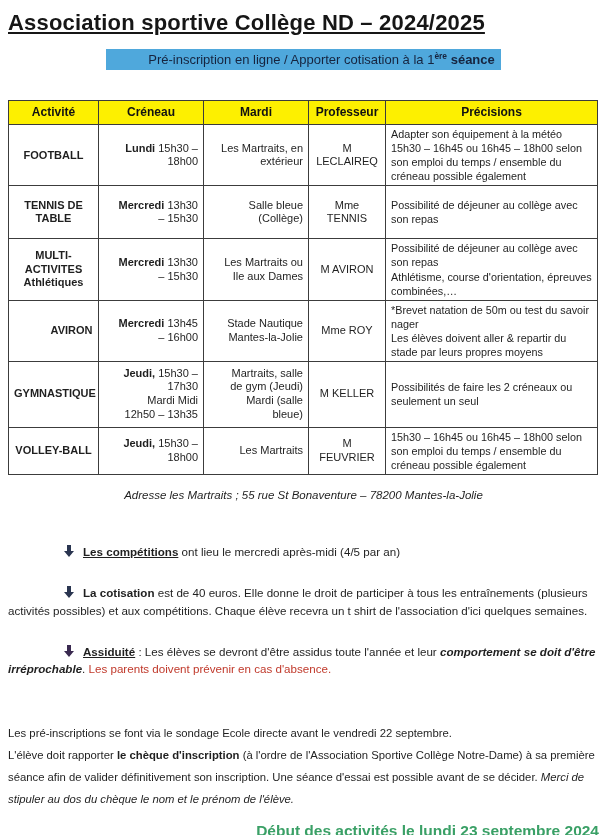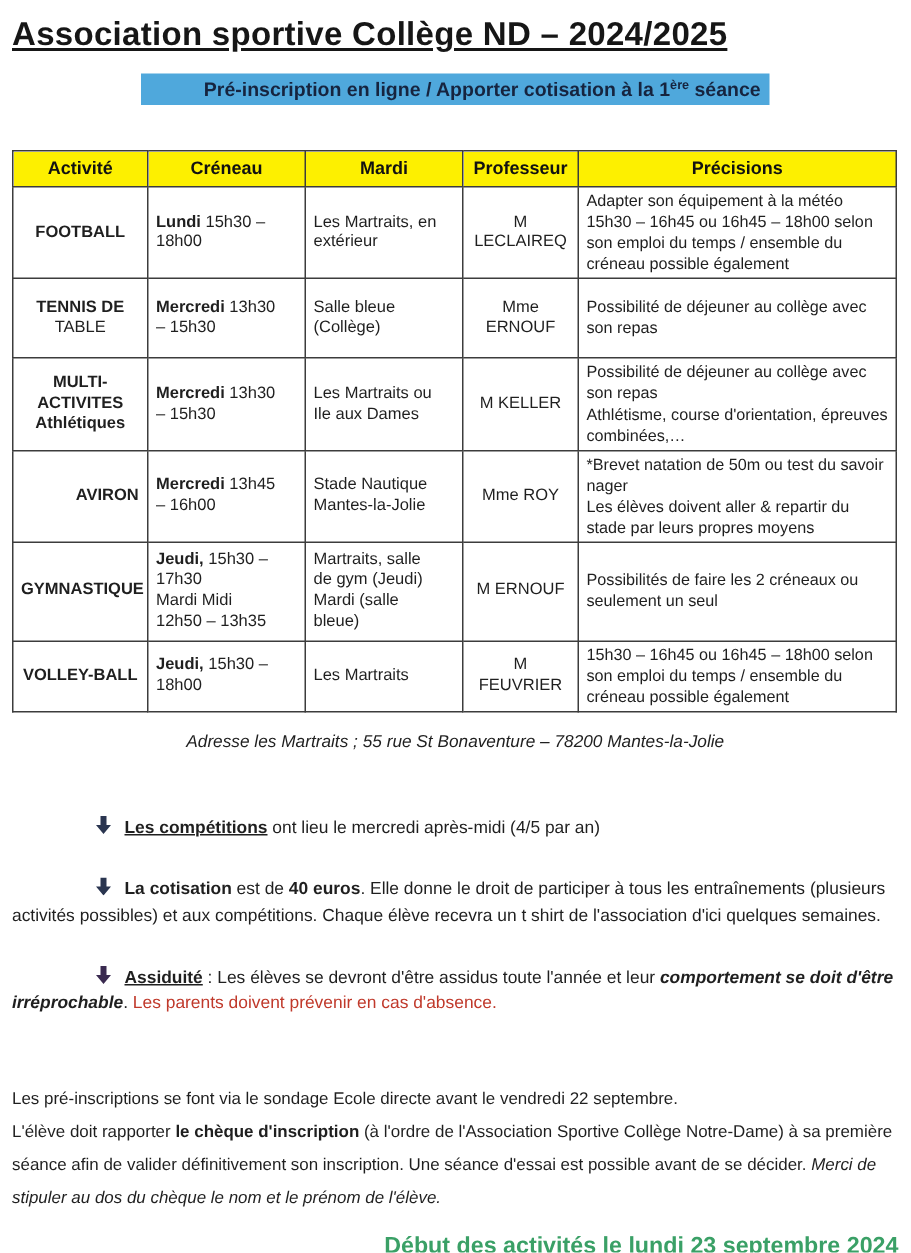--- a/index.html
+++ b/index.html
@@ -37,22 +37,22 @@
     background:var(--yellow);font-size:12px;font-weight:bold;text-align:center;
     padding:4px 2px;color:#111;
   }
   tbody tr:nth-child(1){height:58px;}
   tbody tr:nth-child(2){height:53px;}
   tbody tr:nth-child(3){height:60px;}
   tbody tr:nth-child(4){height:60px;}
   tbody tr:nth-child(5){height:66px;}
   tbody tr:nth-child(6){height:42px;}
   td.col-activite{text-align:center;}
-  td.col-creneau{text-align:left;}
-  td.col-lieu{text-align:left;}
+  td.col-creneau{text-align:right;}
+  td.col-lieu{text-align:right;}
   td.col-professeur{text-align:center;}
   td.col-precisions{text-align:left;font-size:10.8px;line-height:1.3;}
 
   .address{
     margin:14px 0 0 0;text-align:center;font-style:italic;font-size:11.5px;
   }
 
   .bullets{margin-top:42px;font-size:11.6px;}
   .bullet{margin:0;line-height:1.5;text-indent:28px;}
   .bullet + .bullet{margin-top:24px;}
@@ -68,21 +68,21 @@
   .signature{margin:10px 4px 0 0;text-align:right;font-weight:bold;font-size:12px;}
 </style>
 </head>
 <body>
 
 <div class="page">
 
   <h1 class="title">Association sportive Collège ND – 2024/2025</h1>
 
   <div class="subtitle-wrap">
-    <span class="subtitle"><span style="font-weight: 700; padding-left: 36px;">Pré-inscription en ligne / Apporter cotisation à la 1</span><span style="font-weight: 700; vertical-align: super; font-size: 0.65em;">ère</span><span style="font-weight: 700;"> séance</span></span>
+    <span class="subtitle"><span style="font-weight: 400; padding-left: 36px;">Pré-inscription en ligne / Apporter cotisation à la 1</span><span style="font-weight: 700; vertical-align: super; font-size: 0.65em;">ère</span><span style="font-weight: 700;"> séance</span></span>
   </div>
 
   <table>
     <colgroup>
       <col style="width:90px">
       <col style="width:105px">
       <col style="width:105px">
       <col style="width:77px">
       <col style="width:212px">
     </colgroup>
@@ -97,45 +97,45 @@
     </thead>
     <tbody>
         <tr>
           <td class="col-activite"><span style="font-weight: 700;">FOOTBALL</span></td>
           <td class="col-creneau"><span style="font-weight: 700;">Lundi</span><span> 15h30 –</span><br><span>18h00</span></td>
           <td class="col-lieu"><span>Les Martraits, en</span><br><span>extérieur</span></td>
           <td class="col-professeur"><span>M</span><br><span>LECLAIREQ</span></td>
           <td class="col-precisions"><span>Adapter son équipement à la météo 15h30 – 16h45 ou 16h45 – 18h00 selon son emploi du temps / ensemble du créneau possible également</span></td>
         </tr>
         <tr>
-          <td class="col-activite"><span style="font-weight: 700;">TENNIS DE</span><br><span style="font-weight: 400; margin-top: 12px;">TABLE</span></td>
+          <td class="col-activite"><span style="font-weight: 700;">TENNIS DE</span><br><span style="font-weight: 700; margin-top: 12px;">TABLE</span></td>
           <td class="col-creneau"><span style="font-weight: 700;">Mercredi</span><span> 13h30</span><br><span>– 15h30</span></td>
           <td class="col-lieu"><span>Salle bleue</span><br><span>(Collège)</span></td>
-          <td class="col-professeur"><span>Mme</span><br><span>ERNOUF</span></td>
+          <td class="col-professeur"><span>Mme</span><br><span>TENNIS</span></td>
           <td class="col-precisions"><span>Possibilité de déjeuner au collège avec son repas</span></td>
         </tr>
         <tr>
           <td class="col-activite"><span style="font-weight: 700;">MULTI-</span><br><span style="font-weight: 700;">ACTIVITES</span><br><span style="font-weight: 700;">Athlétiques</span></td>
           <td class="col-creneau"><span style="font-weight: 700;">Mercredi</span><span> 13h30</span><br><span>– 15h30</span></td>
           <td class="col-lieu"><span>Les Martraits  ou</span><br><span>Ile aux Dames</span></td>
-          <td class="col-professeur"><span>M KELLER</span></td>
+          <td class="col-professeur"><span>M AVIRON</span></td>
           <td class="col-precisions"><span>Possibilité de déjeuner au collège avec son repas</span><br><span>Athlétisme, course d'orientation, épreuves combinées,…</span></td>
         </tr>
         <tr>
           <td class="col-activite"><span style="font-weight: 700; margin-left: 36px;">AVIRON</span></td>
           <td class="col-creneau"><span style="font-weight: 700;">Mercredi</span><span> 13h45</span><br><span>– 16h00</span></td>
           <td class="col-lieu"><span>Stade Nautique</span><br><span>Mantes-la-Jolie</span></td>
           <td class="col-professeur"><span>Mme ROY</span></td>
           <td class="col-precisions"><span>*Brevet natation de 50m ou test du savoir nager</span><br><span>Les élèves doivent aller &amp; repartir du stade par leurs propres moyens</span></td>
         </tr>
         <tr>
           <td class="col-activite"><span style="font-weight: 700;">GYMNASTIQUE</span></td>
           <td class="col-creneau"><span style="font-weight: 700;">Jeudi,</span><span> 15h30 –</span><br><span>17h30</span><br><span style="font-weight: 400;">Mardi Midi</span><br><span>12h50 – 13h35</span></td>
           <td class="col-lieu"><span>Martraits, salle</span><br><span>de gym (Jeudi)</span><br><span>Mardi (salle</span><br><span>bleue)</span></td>
-          <td class="col-professeur"><span>M ERNOUF</span></td>
+          <td class="col-professeur"><span>M KELLER</span></td>
           <td class="col-precisions"><span>Possibilités de faire les 2 créneaux ou seulement un seul</span></td>
         </tr>
         <tr>
           <td class="col-activite"><span style="font-weight: 700;">VOLLEY-BALL</span></td>
           <td class="col-creneau"><span style="font-weight: 700;">Jeudi,</span><span> 15h30 –</span><br><span>18h00</span></td>
           <td class="col-lieu"><span>Les Martraits</span></td>
           <td class="col-professeur"><span>M FEUVRIER</span></td>
           <td class="col-precisions"><span>15h30 – 16h45 ou 16h45 – 18h00 selon son emploi du temps / ensemble du créneau possible également</span></td>
         </tr>
       </tbody>
@@ -145,21 +145,21 @@
 
   <div class="bullets">
     <p class="bullet">
       <span class="arrow"><svg width="10" height="12" viewBox="0 0 10 12">
             <path d="M3 0h4v6h3l-5 6-5-6h3z" fill="#2a3550"></path>
           </svg></span><span><span style="font-weight: 700; text-decoration: underline;">Les compétitions</span><span> ont lieu le mercredi après-midi (4/5 par an)</span></span>
     </p>
     <p class="bullet">
       <span class="arrow"><svg width="10" height="12" viewBox="0 0 10 12">
             <path d="M3 0h4v6h3l-5 6-5-6h3z" fill="#2a3550"></path>
-          </svg></span><span><span style="font-weight: 700; ">La cotisation</span><span> est de </span><span style="font-weight: 700;">40 euros</span><span>. Elle donne le droit de participer à tous les entraînements (plusieurs activités possibles) et aux compétitions. Chaque élève recevra un t shirt de l'association d'ici quelques semaines.</span></span>
+          </svg></span><span><span style="font-weight: 700; ">La cotisation</span><span> est de </span><span style="font-weight: 400;">40 euros</span><span>. Elle donne le droit de participer à tous les entraînements (plusieurs activités possibles) et aux compétitions. Chaque élève recevra un t shirt de l'association d'ici quelques semaines.</span></span>
     </p>
     <p class="bullet">
       <span class="arrow"><svg width="10" height="12" viewBox="0 0 10 12">
             <path d="M3 0h4v6h3l-5 6-5-6h3z" fill="#3a2a50"></path>
           </svg></span><span><span style="font-weight: 700; text-decoration: underline;">Assiduité</span><span> : Les élèves se devront d'être assidus toute l'année et leur </span><span style="font-weight: 700; font-style: italic;">comportement se doit d'être irréprochable</span><span>. </span><span style="color: rgb(192, 57, 43);">Les parents doivent prévenir en cas d'absence.</span></span>
     </p>
   </div>
 
   <div class="para">
     <p><span>Les pré-inscriptions se font via le sondage Ecole directe avant le vendredi 22 septembre.</span></p>

